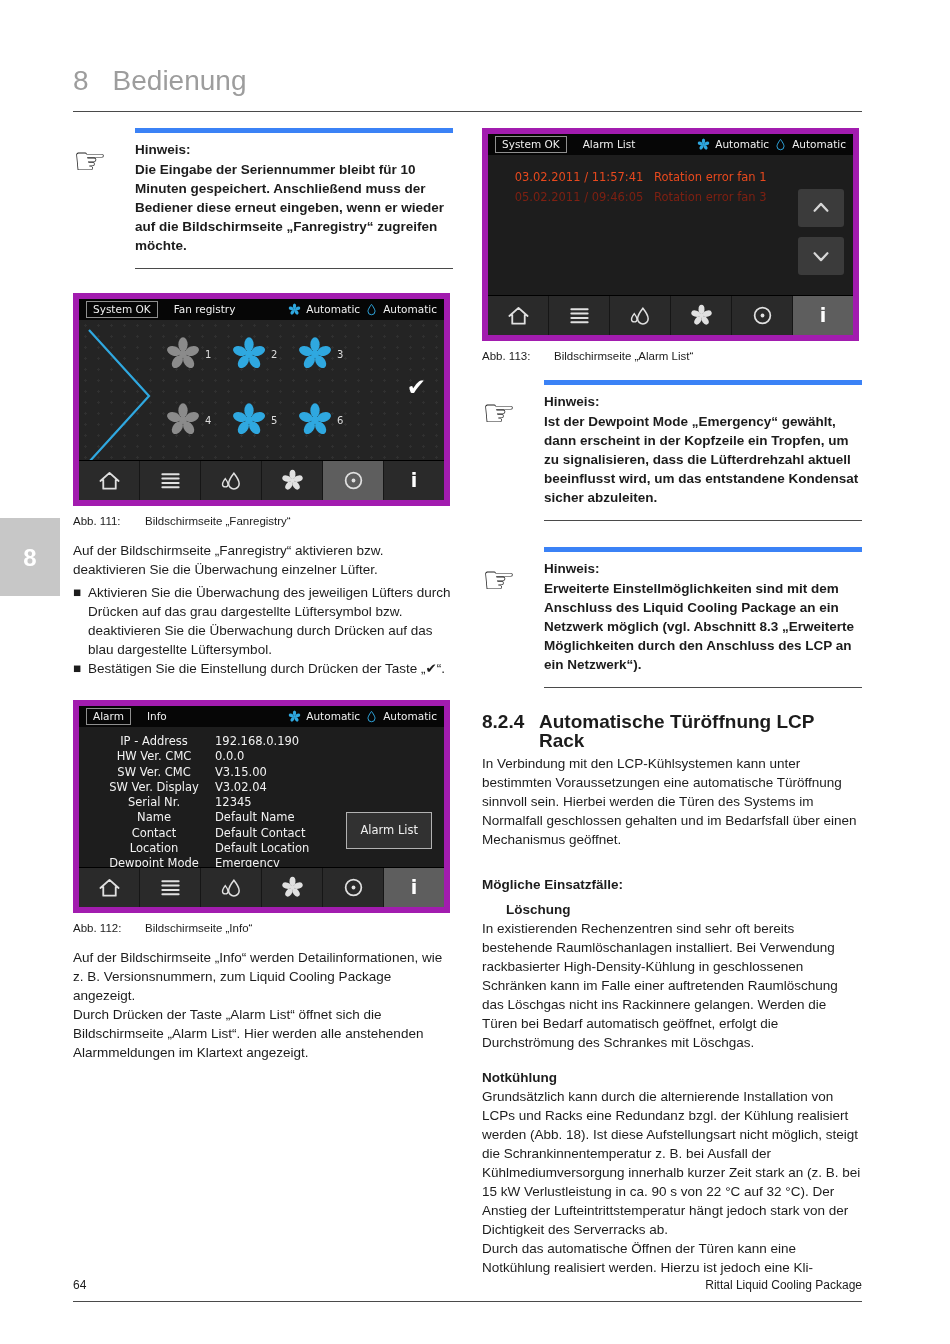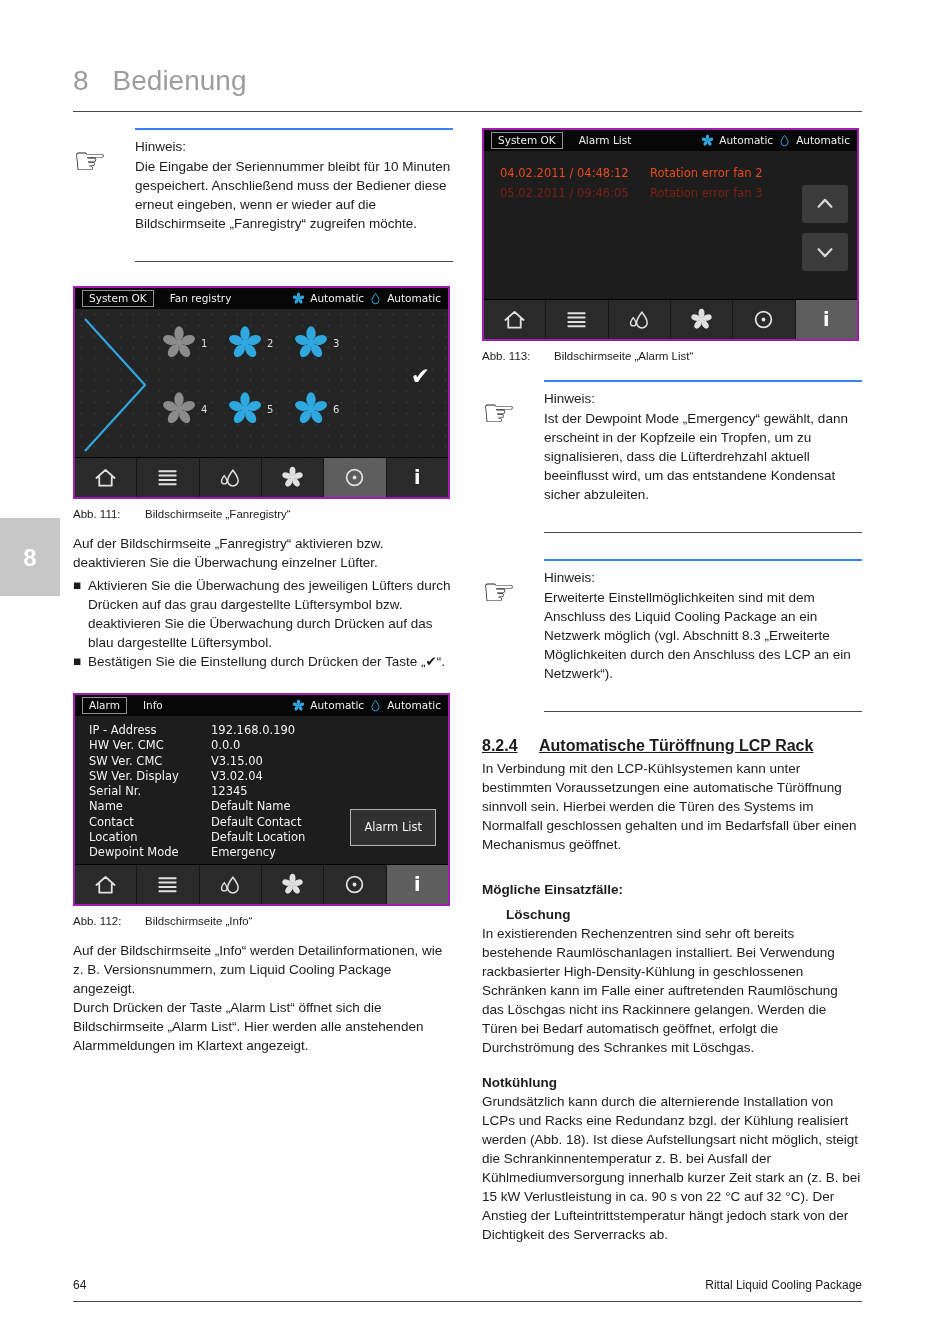--- a/index.html
+++ b/index.html
@@ -20,38 +20,38 @@
   .footer-rule { position:absolute; left:73px; top:1301px; width:789px; border-top:1px solid #4a4a4a; }
 
   .col { position:absolute; top:128px; width:380px; }
   .col-left { left:73px; }
   .col-right { left:482px; }
 
   
   .note { display:flex; }
   .note-icon { flex:0 0 62px; font-family:"DejaVu Sans",sans-serif; font-size:38px; line-height:1;
                padding-top:14px; color:#1c1c1c; }
-  .note-content { flex:1; border-top:2px solid #3b82f6; border-bottom:1px solid #4a4a4a; padding:7px 0 28px; }
+  .note-content { flex:1; border-top:5px solid #3b82f6; border-bottom:1px solid #4a4a4a; padding:7px 0 13px;font-weight:bold; }
   .note-title { margin-bottom:1px; }
 
   
   .para { margin-top:12px; }
   .caption { display:flex; font-size:11.5px; line-height:15px; margin-top:8px;gap:8px; }
   .cap-label { flex:0 0 64px; }
   .bullets { margin-top:4px; }
   .bullet { display:flex; gap:7px; }
   .bullet-marker { flex:0 0 auto; font-size:8.5px; line-height:19px; font-family:"DejaVu Sans",sans-serif; }
-  .section-head { display:flex; font-weight:bold; font-size:16px; margin:24px 0 4px;text-decoration:underline; }
+  .section-head { display:flex; font-weight:bold; font-size:19px; margin:24px 0 4px; }
   .sec-num { flex:0 0 57px; }
   .subhead { font-weight:bold; }
   .mt26 { margin-top:26px; } .mt16 { margin-top:16px; } .mt6 { margin-top:6px;padding-left:24px; } .mt24 { margin-top:24px; } .mt30 { margin-top:22px; }
 
   
-  .screen { width:377px; height:213px; position:relative; background:#1d1d1d; border:2px solid #a21caf;
-            font-family:"DejaVu Sans","Liberation Sans",sans-serif; }
+  .screen { width:377px; height:213px; position:relative; background:#1d1d1d; border:6px solid #a21caf;
+            font-family:"DejaVu Sans","Liberation Sans",sans-serif;text-align:center; }
   .scr-top { position:absolute; top:0; left:0; right:0; height:21px; background:#060606; display:flex;
              align-items:center; color:#f0f0f0; font-size:10.5px; line-height:1; }
   .scr-status { border:1px solid #8f8f8f; padding:2px 6px; margin-left:7px; }
   .scr-title { margin-left:16px; }
   .scr-modes { margin-left:auto; display:flex; align-items:center; gap:5px; margin-right:7px; }
   .mode-icon { width:13px; height:13px; color:#2fa8e0; display:block; }
   .scr-main { position:absolute; top:21px; left:0; right:0; bottom:40px; }
   .fanreg-main { background-color:#242424;
                  background-image:radial-gradient(#303030 1.2px, transparent 1.4px);
                  background-size:13px 11px; }
@@ -376,22 +376,22 @@
         <span>Automatic</span>
         <svg class="mode-icon" viewBox="0 0 24 24">
             <use href="#i-drop"></use>
           </svg>
         <span>Automatic</span>
       </span>
     </div>
     <div class="scr-main">
       <div class="alarm-rows">
         <div class="alarm-row">
-            <span class="alarm-time">04.02.2011 / 04:48:12</span>
-            <span>Rotation error fan 2</span>
+            <span class="alarm-time">03.02.2011 / 11:57:41</span>
+            <span>Rotation error fan 1</span>
           </div>
         <div class="alarm-row dim">
             <span class="alarm-time">05.02.2011 / 09:46:05</span>
             <span>Rotation error fan 3</span>
           </div>
       </div>
       <div class="scroll-btn scroll-up">
         <svg viewBox="0 0 24 24">
             <use href="#i-chevron-up"></use>
           </svg>
@@ -460,20 +460,21 @@
     <span>Automatische Türöffnung LCP Rack</span>
   </div>
   <div>In Verbindung mit den LCP-Kühlsystemen kann unter bestimmten Voraussetzungen eine automatische Türöffnung sinnvoll sein. Hierbei werden die Türen des Systems im Normalfall geschlossen gehalten und im Bedarfsfall über einen Mechanismus geöffnet.</div>
 
   <div class="subhead mt26">Mögliche Einsatzfälle:</div>
   <div class="subhead mt6">Löschung</div>
   <div>In existierenden Rechenzentren sind sehr oft bereits bestehende Raumlöschanlagen installiert. Bei Verwendung rackbasierter High-Density-Kühlung in geschlossenen Schränken kann im Falle einer auftretenden Raumlöschung das Löschgas nicht ins Rackinnere gelangen. Werden die Türen bei Bedarf automatisch geöffnet, erfolgt die Durchströmung des Schrankes mit Löschgas.</div>
 
   <div class="subhead mt16">Notkühlung</div>
   <div>Grundsätzlich kann durch die alternierende Installation von LCPs und Racks eine Redundanz bzgl. der Kühlung realisiert werden (Abb. 18). Ist diese Aufstellungsart nicht möglich, steigt die Schrankinnentemperatur z. B. bei Ausfall der Kühlmediumversorgung innerhalb kurzer Zeit stark an (z. B. bei 15 kW Verlustleistung in ca. 90 s von 22 °C auf 32 °C). Der Anstieg der Lufteintrittstemperatur hängt jedoch stark von der Dichtigkeit des Serverracks ab.</div>
+  <div>Durch das automatische Öffnen der Türen kann eine Notkühlung realisiert werden. Hierzu ist jedoch eine Kli-</div>
 
 </div>
 
 <div class="footer-text">
   <span>64</span>
   <span>Rittal Liquid Cooling Package</span>
 </div>
 <div class="footer-rule"></div>
 
 </body></html>

